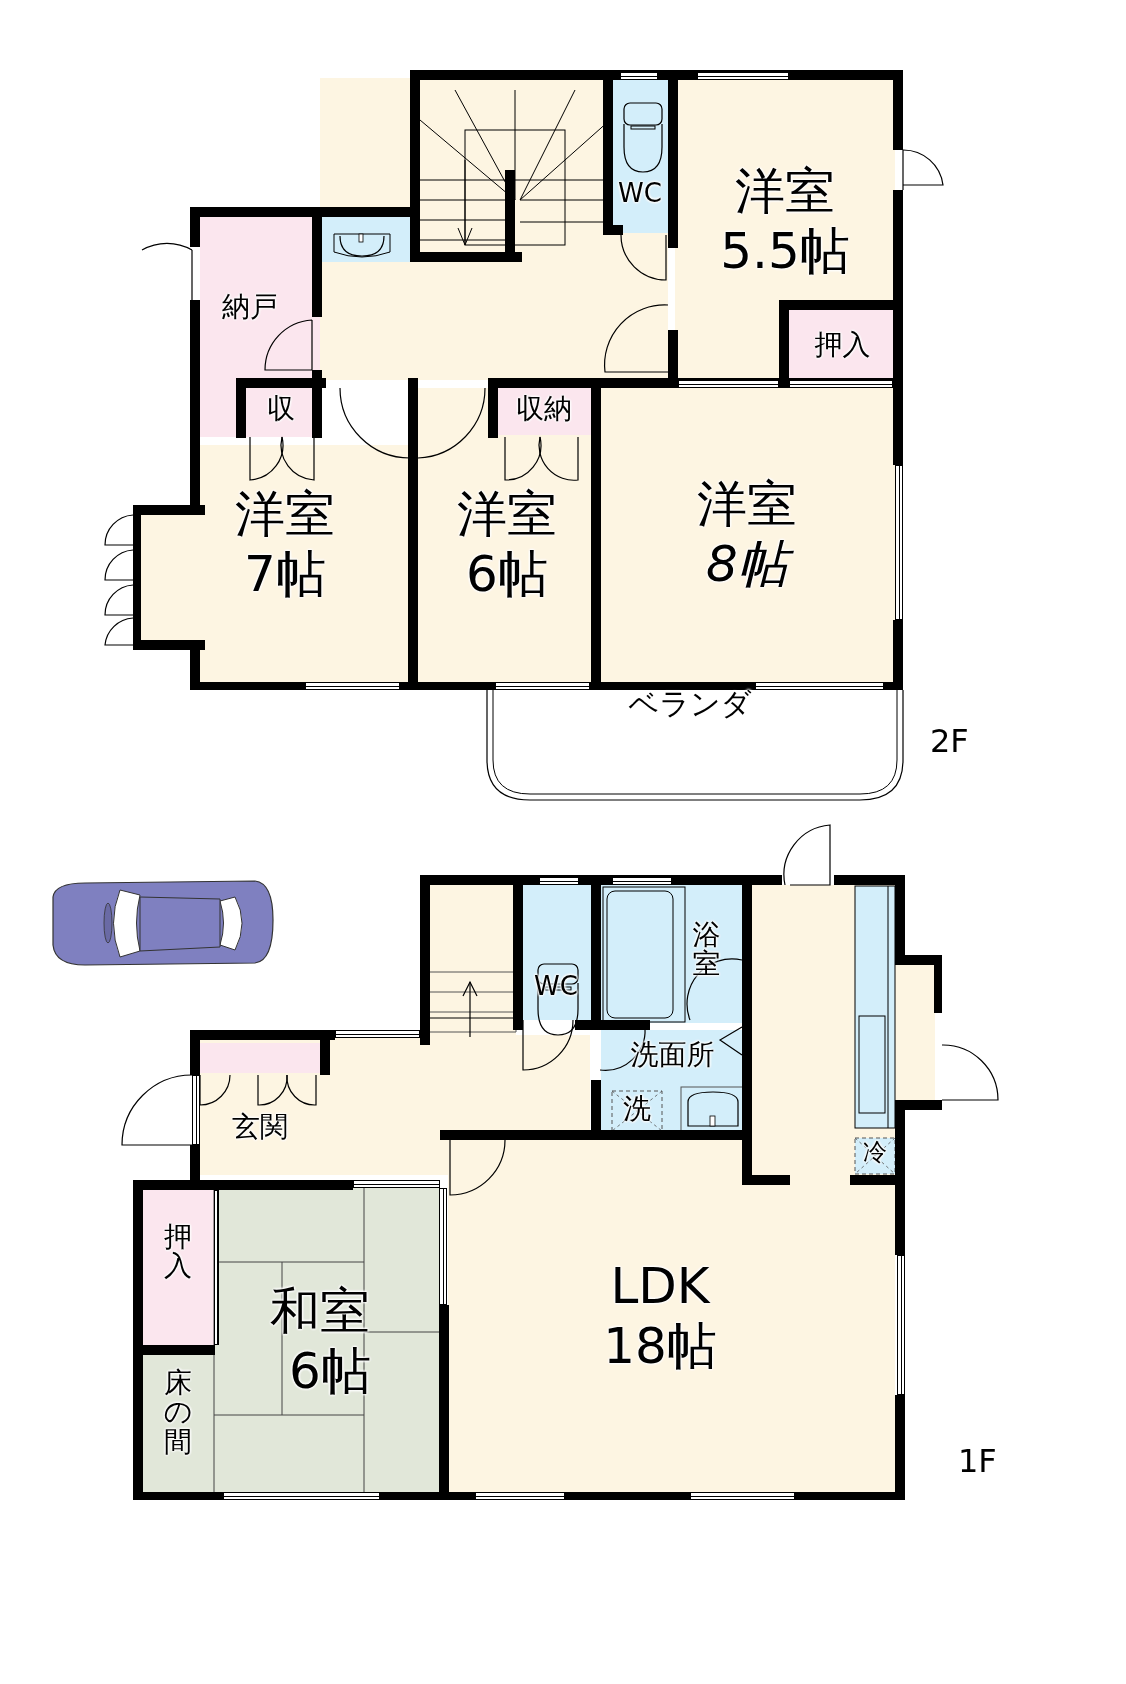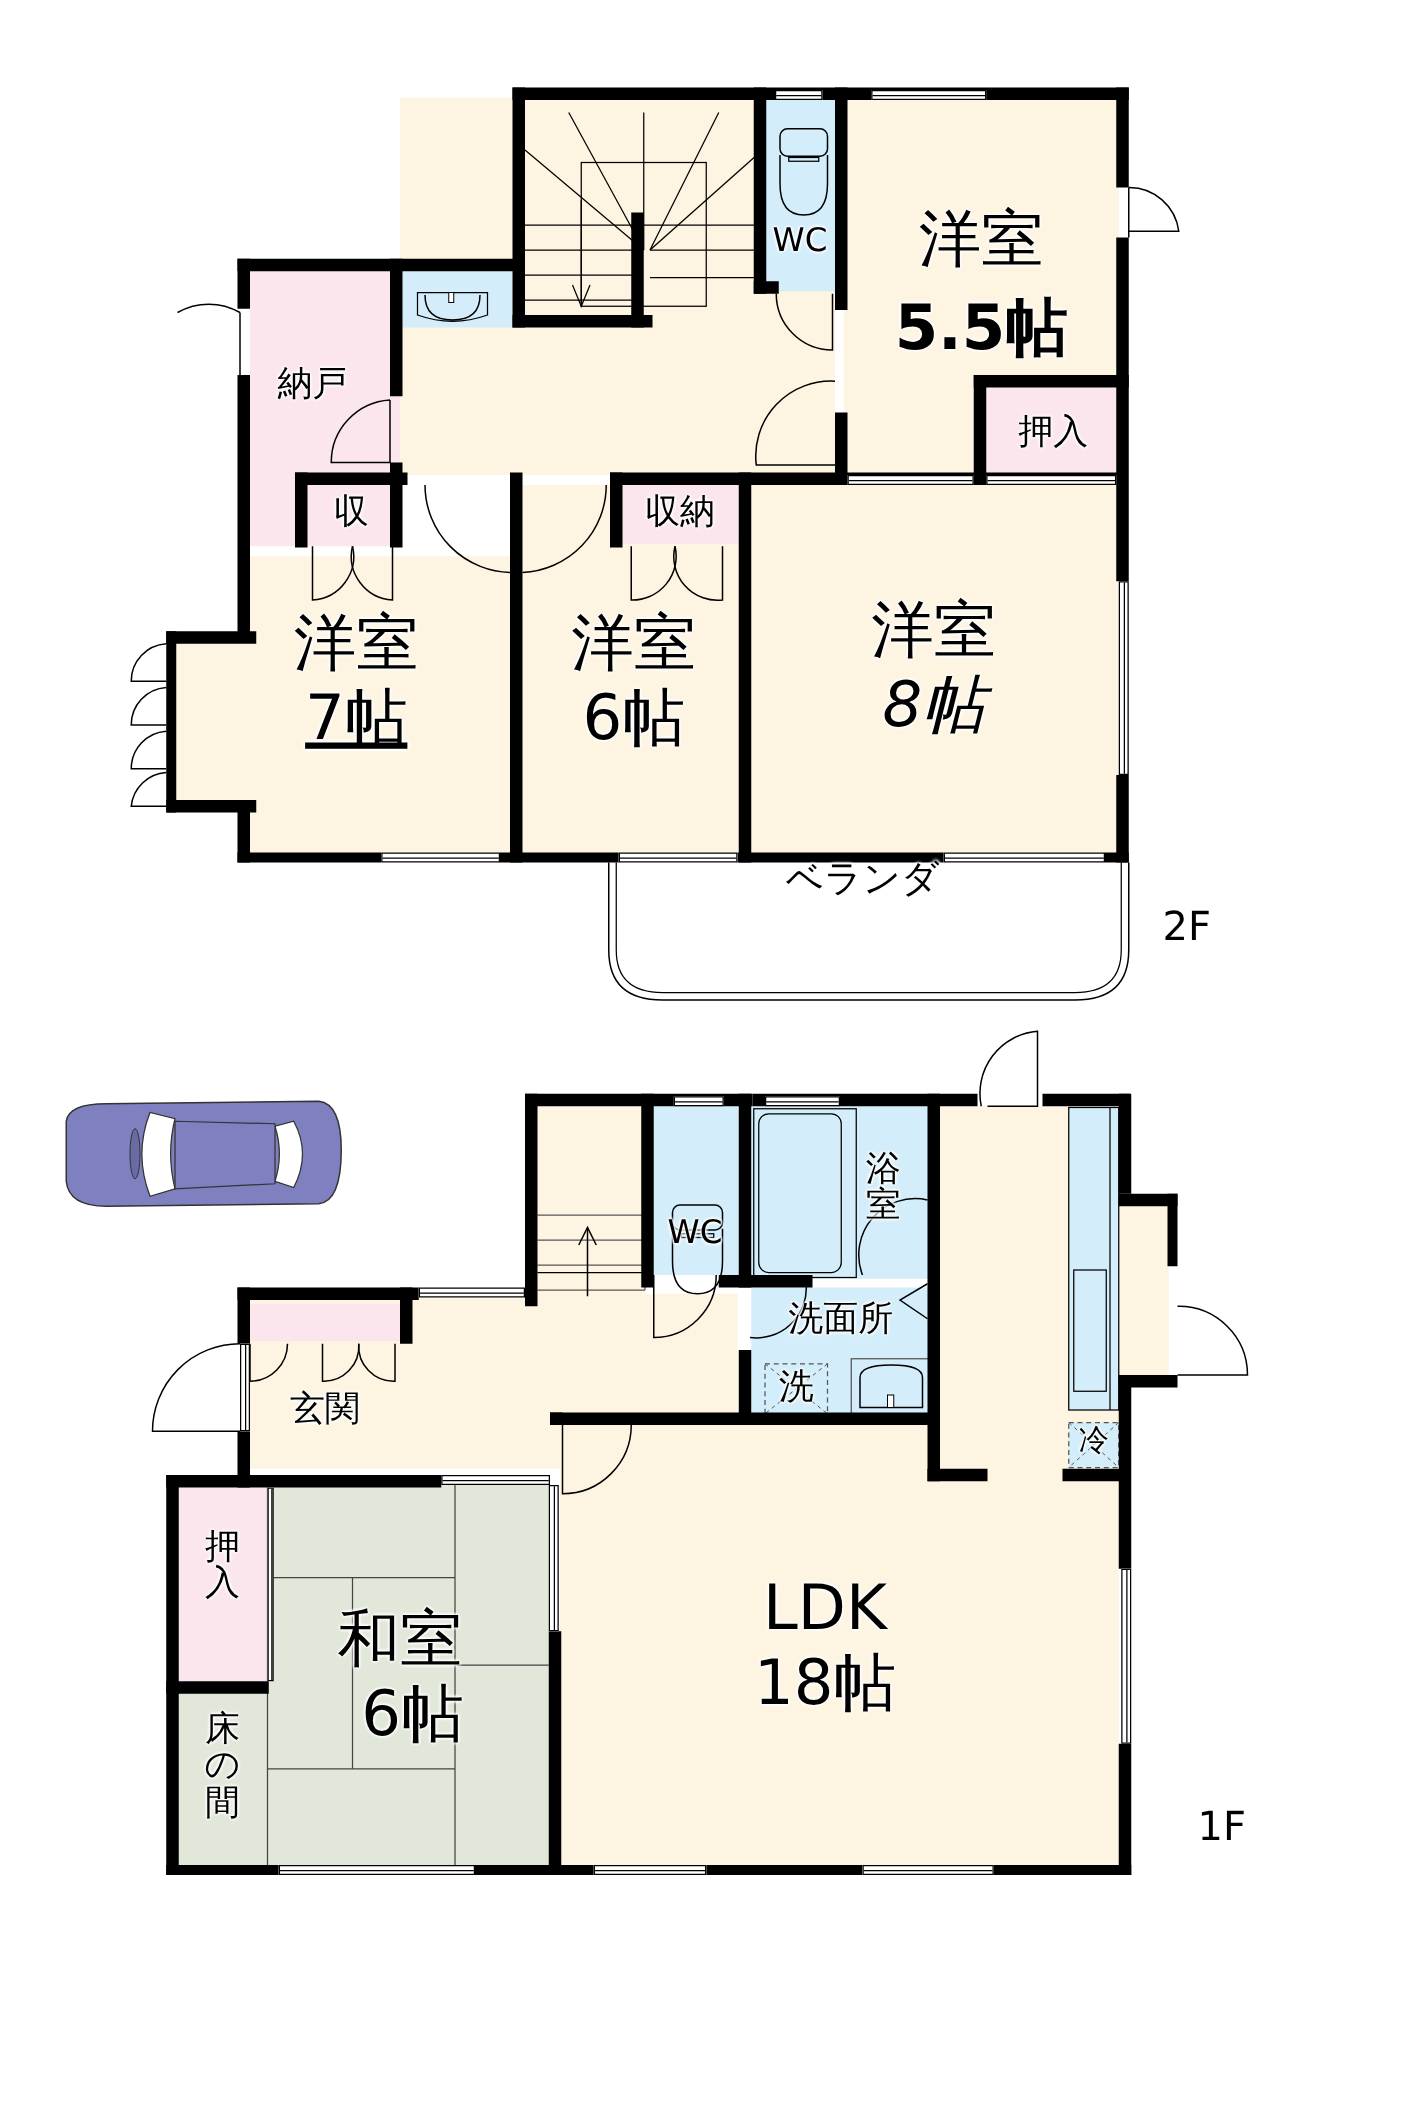--- a/index.html
+++ b/index.html
@@ -146,26 +146,26 @@
         <path d="M133 618 A30 30 0 0 0 105 645 L133 645"></path>
       </g>
 
       <path d="M487 690 L487 760 Q487 800 530 800 L860 800 Q903 800 903 760 L903 690" fill="none" stroke="#000" stroke-width="1.2"></path>
       <path d="M493 690 L493 760 Q493 794 530 794 L860 794 Q897 794 897 760 L897 690" fill="none" stroke="#000" stroke-width="1"></path>
     </svg>
 
     <div class="label lbl-m" style="left:205px;top:292px;width:90px;">納戸</div>
     <div class="label lbl-m" style="left:600px;top:180px;width:80px;font-size:26px;">WC</div>
     <div class="label lbl-xl" style="left:700px;top:165px;width:170px;">洋室</div>
-    <div class="label lbl-xl" style="left:700px;top:236px;width:170px;font-weight:bold;">5.5帖</div>
+    <div class="label lbl-xl" style="left:700px;top:225px;width:170px;">5.5帖</div>
     <div class="label lbl-m" style="left:795px;top:330px;width:95px;">押入</div>
     <div class="label lbl-m" style="left:248px;top:394px;width:66px;">収</div>
     <div class="label lbl-m" style="left:500px;top:394px;width:88px;">収納</div>
     <div class="label lbl-xl" style="left:200px;top:488px;width:170px;">洋室</div>
-    <div class="label lbl-xl" style="left:200px;top:548px;width:170px;text-decoration:underline;">7帖</div>
+    <div class="label lbl-xl" style="left:200px;top:548px;width:170px;">7帖</div>
     <div class="label lbl-xl" style="left:422px;top:488px;width:170px;">洋室</div>
     <div class="label lbl-xl" style="left:422px;top:548px;width:170px;">6帖</div>
     <div class="label lbl-xl" style="left:662px;top:478px;width:170px;">洋室</div>
     <div class="label lbl-xl" style="left:662px;top:538px;width:170px;font-style:italic;">8帖</div>
     <div class="label lbl-l" style="left:600px;top:688px;width:180px;">ベランダ</div>
     <div class="floor-tag" style="left:930px;top:722px;">2F</div>
   </div>
 
   <svg style="left:45px;top:875px;" width="232" height="95">
     <path d="M8 22 Q10 8 40 8 L210 6 Q228 8 228 45 Q228 86 210 88 L40 90 Q10 90 8 70 Z" fill="#7f80c0" stroke="#333" stroke-width="1.2"></path>

